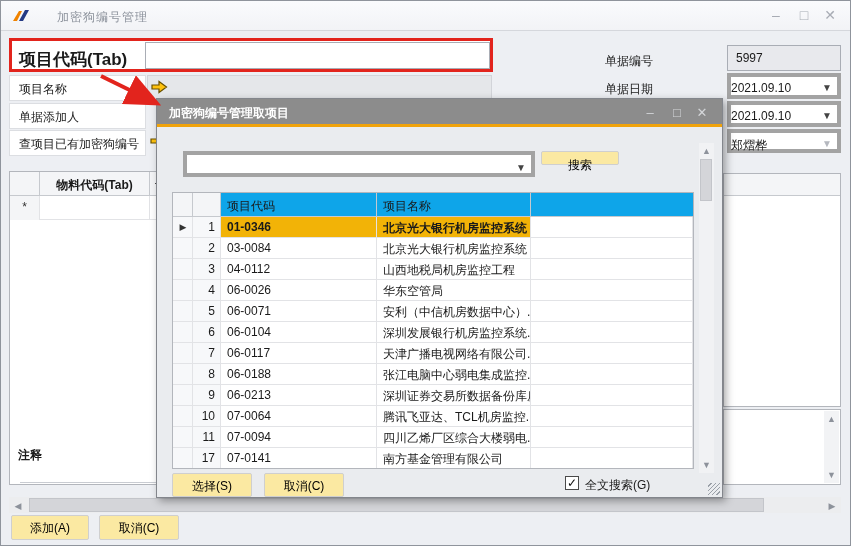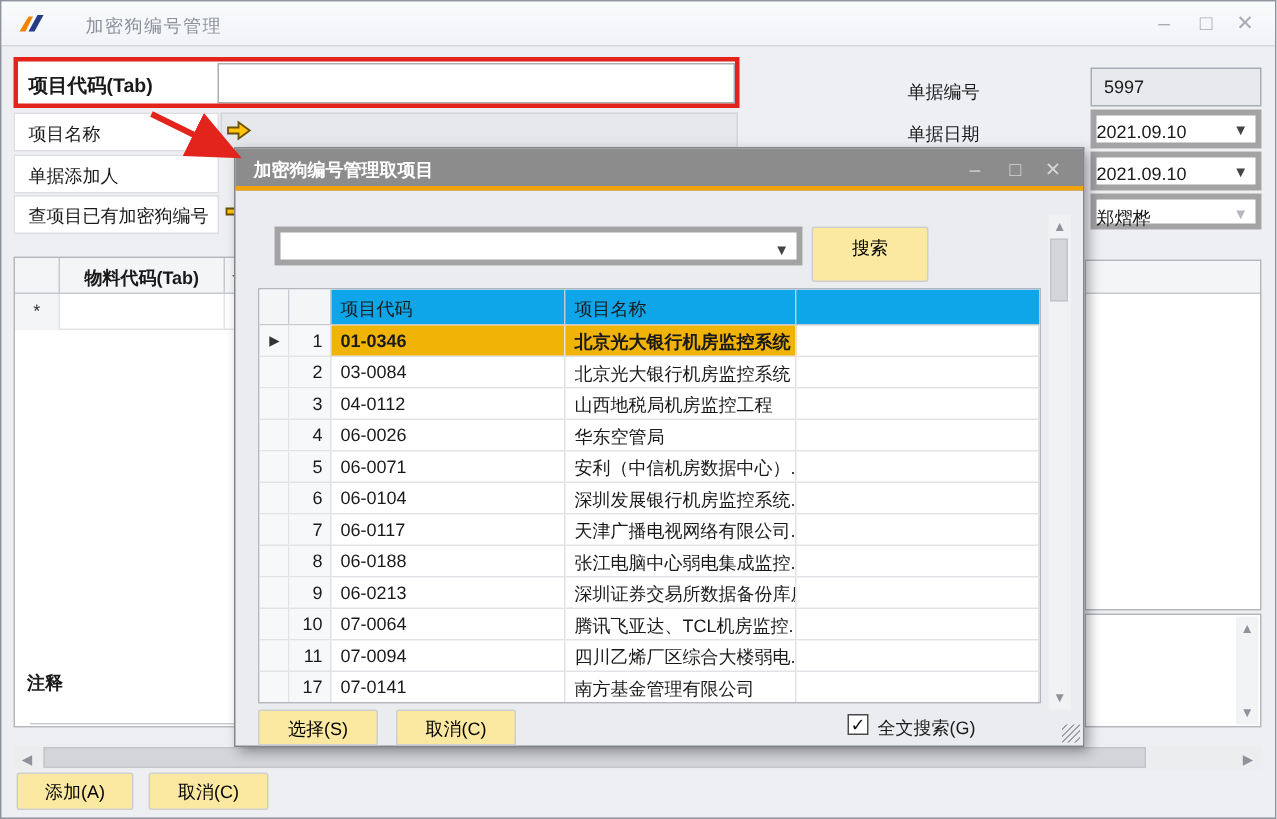--- a/index.html
+++ b/index.html
@@ -70,21 +70,21 @@
       <path d="M1 13 L7 3 L10 3 L5 13 Z" fill="#f08300"></path>
       <path d="M7 13 L13 2 L17 2 L11 13 Z" fill="#253a84"></path>
     </svg>
     <div class="apptitle">加密狗编号管理</div>
     <div class="winctl" style="right:62px;">–</div>
     <div class="winctl" style="right:34px;">□</div>
     <div class="winctl" style="right:8px;">✕</div>
   </div>
 
   <div class="cell" style="left:8px;top:40px;width:483px;height:29px;border:none;"></div>
-  <div class="lbl bold" style="left:18px;top:47px;font-size:13px;text-align:right;">项目代码(Tab)</div>
+  <div class="lbl bold" style="left:18px;top:47px;font-size:17px;text-align:right;">项目代码(Tab)</div>
   <input class="input" style="left: 144px; top: 41px; width: 345px; height: 27px; outline: none; padding: 0px 6px; font: 12px &quot;Liberation Sans&quot;, sans-serif;" value="">
 
   <div class="cell" style="left:8px;top:74px;width:137px;height:26px;"></div>
   <div class="strip" style="left:146px;top:74px;width:345px;height:26px;"></div>
   <div class="lbl" style="left:18px;top:80px;">项目名称</div>
   <svg class="abs" style="left:150px;top:79px;" width="17" height="14" viewBox="0 0 17 14">
     <path d="M1 5 H8 V1.5 L15.5 7 L8 12.5 V9 H1 Z" fill="#ffc20e" stroke="#6b5200" stroke-width="1.2"></path>
   </svg>
 
   <div class="cell" style="left:8px;top:102px;width:137px;height:26px;"></div>
@@ -155,21 +155,21 @@
       <div class="txt">加密狗编号管理取项目</div>
       <div class="dctl" style="right:60px;">–</div>
       <div class="dctl" style="right:33px;">□</div>
       <div class="dctl" style="right:8px;">✕</div>
     </div>
 
     <div class="combo" style="left:26px;top:52px;width:352px;height:26px;">
       <span></span>
       <span class="dd" style="top:7px;">▼</span>
     </div>
-    <div class="ybtn" style="left:384px;top:52px;width:78px;height:37px;padding-top:5px;">搜索</div>
+    <div class="ybtn" style="left:384px;top:52px;width:78px;height:14px;padding-top:5px;">搜索</div>
 
     <div class="sb" style="left:542px;top:44px;width:15px;height:330px;background:#f1f2f4;">
       <div class="sbbtn" style="left:0;right:0;top:3px;">▲</div>
       <div class="sbthumb" style="left:1px;top:16px;width:12px;height:42px;"></div>
       <div class="sbbtn" style="left:0;right:0;bottom:3px;">▼</div>
     </div>
 
     <div class="grid">
       <div class="ghead">
         <div class="c ind" style="background:#f4f5f7;"></div>

